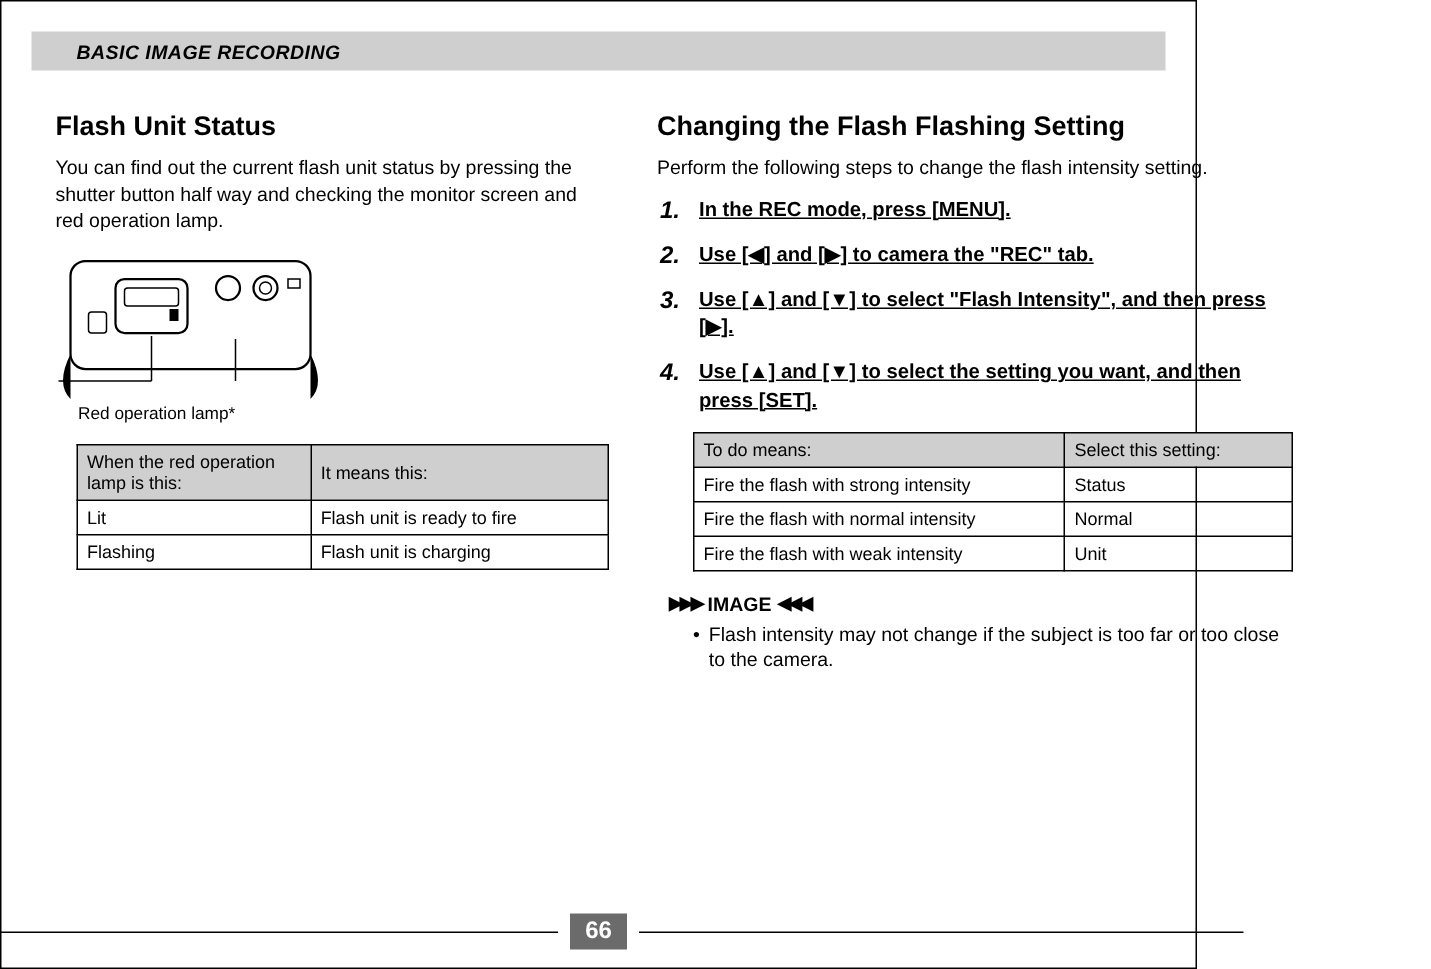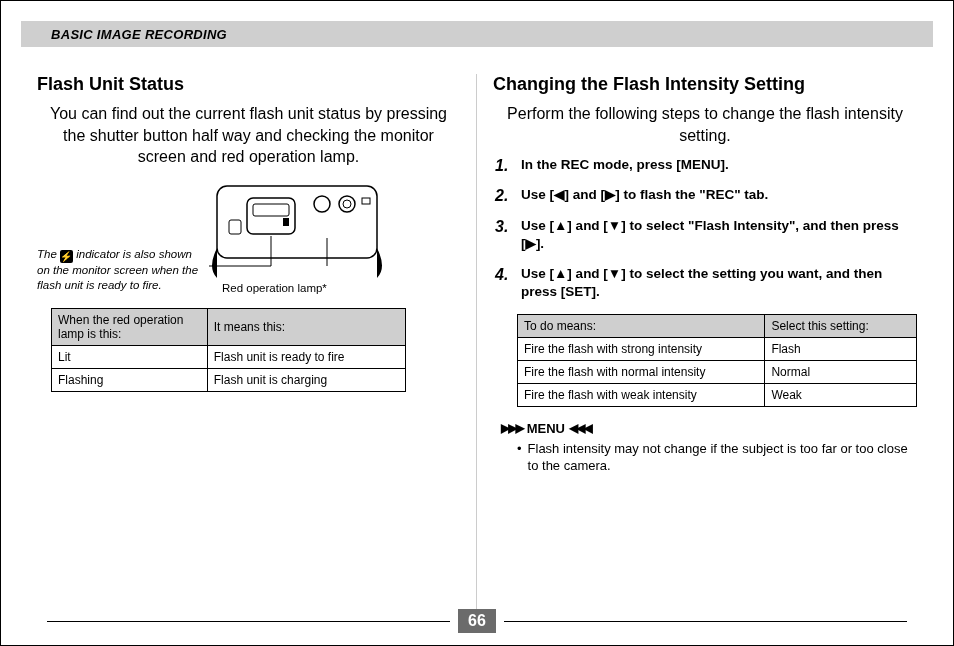--- a/index.html
+++ b/index.html
@@ -5,21 +5,21 @@
   html, body {
     margin: 0;
     padding: 0;
     width: 954px;
     height: 646px;
     background: #fff;
     font-family: Arial, Helvetica, sans-serif;
     color: #000;
   }
   .page {
-    width: 954px;
+    width: 798px;
     height: 646px;
     border: 1px solid #000;
     box-sizing: border-box;
     position: relative;
     padding: 20px 20px 10px 20px;
   }
   .banner {
     background: #cfcfcf;
     height: 26px;
     display: flex;
@@ -45,22 +45,21 @@
     background: #ccc;
   }
   h2 {
     margin: 0 0 8px 0;
     font-size: 18px;
     font-weight: bold;
   }
   p.body {
     margin: 0 0 10px 0;
     line-height: 1.35;
-    font-size: 16px;
-    text-align: center;
+    font-size: 13px;
   }
 
   
   .illus {
     display: flex;
     align-items: flex-end;
     margin: 10px 0 14px 0;
   }
   .caption-left {
     font-style: italic;
@@ -129,20 +128,21 @@
   .t2 {
     margin-left: 24px;
     width: 400px;
   }
 
   ol.steps {
     counter-reset: step;
     list-style: none;
     padding: 0;
     margin: 8px 0 10px 24px;
+    text-decoration: underline;
   }
   ol.steps li {
     counter-increment: step;
     font-weight: bold;
     font-size: 13.5px;
     margin-bottom: 12px;
     line-height: 1.35;
     position: relative;
     padding-left: 4px;
   }
@@ -208,23 +208,20 @@
 
   <div class="banner">BASIC IMAGE RECORDING</div>
 
   <div class="columns">
 
     <div class="col">
       <h2>Flash Unit Status</h2>
       <p class="body">You can find out the current flash unit status by pressing the shutter button half way and checking the monitor screen and red operation lamp.</p>
 
       <div class="illus">
-        <div class="caption-left">
-          <span>The </span><span class="bolt">⚡</span><span> indicator is also shown on the monitor screen when the flash unit is ready to fire.</span>
-        </div>
         <div class="camera-wrap">
           <svg class="camera-svg" viewBox="0 0 180 100">
 
             <rect x="10" y="8" width="160" height="72" rx="10" fill="none" stroke="#000" stroke-width="1.5"></rect>
 
             <path d="M10 70 Q0 90 10 100 M170 70 Q180 90 170 100" stroke="none"></path>
 
             <rect x="40" y="20" width="48" height="36" rx="6" fill="none" stroke="#000" stroke-width="1.5"></rect>
             <rect x="46" y="26" width="36" height="12" rx="2" fill="none" stroke="#000"></rect>
             <rect x="76" y="40" width="6" height="8" fill="#000"></rect>
@@ -259,54 +256,54 @@
           <td>Flashing</td>
           <td>Flash unit is charging</td>
         </tr>
       </tbody>
         </table>
     </div>
 
     <div class="divider"></div>
 
     <div class="col">
-      <h2>Changing the Flash Intensity Setting</h2>
+      <h2>Changing the Flash Flashing Setting</h2>
       <p class="body">Perform the following steps to change the flash intensity setting.</p>
 
       <ol class="steps">
         <li>In the REC mode, press [MENU].</li>
-        <li>Use [◀] and [▶] to flash the "REC" tab.</li>
+        <li>Use [◀] and [▶] to camera the "REC" tab.</li>
         <li>Use [▲] and [▼] to select "Flash Intensity", and then press [▶].</li>
         <li>Use [▲] and [▼] to select the setting you want, and then press [SET].</li>
       </ol>
 
       <table class="t2">
         <tbody>
             <tr>
           <th style="width:62%">To do means:</th>
           <th>Select this setting:</th>
         </tr>
         <tr>
           <td>Fire the flash with strong intensity</td>
-          <td>Flash</td>
+          <td>Status</td>
         </tr>
         <tr>
           <td>Fire the flash with normal intensity</td>
           <td>Normal</td>
         </tr>
         <tr>
           <td>Fire the flash with weak intensity</td>
-          <td>Weak</td>
+          <td>Unit</td>
         </tr>
       </tbody>
         </table>
 
       <div class="note-h">
         <span class="note-chevron">▶▶▶</span>
-        <span>MENU</span>
+        <span>IMAGE</span>
         <span class="note-chevron">◀◀◀</span>
       </div>
       <div class="note-body">
         <span class="bullet">•</span>
         <span>Flash intensity may not change if the subject is too far or too close to the camera.</span>
       </div>
     </div>
 
   </div>
 

